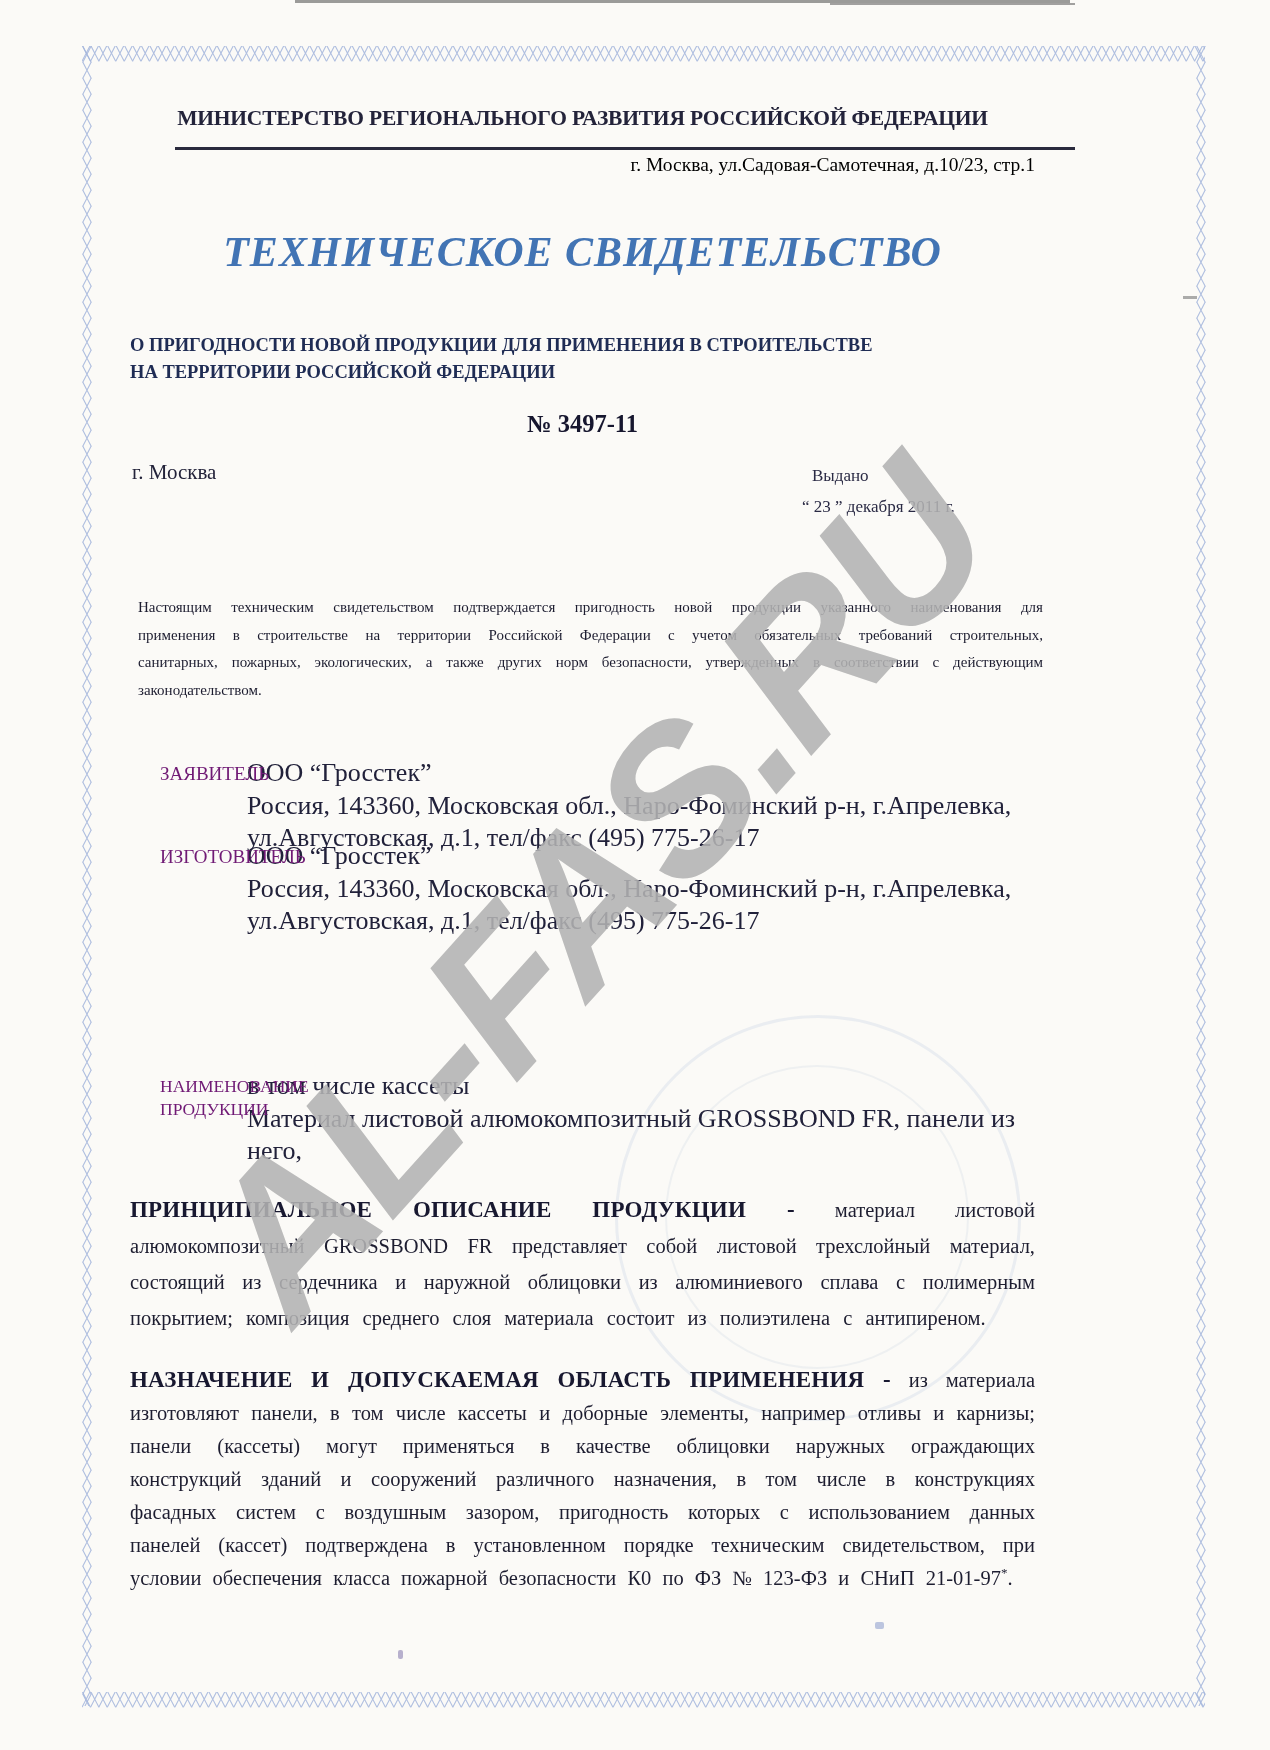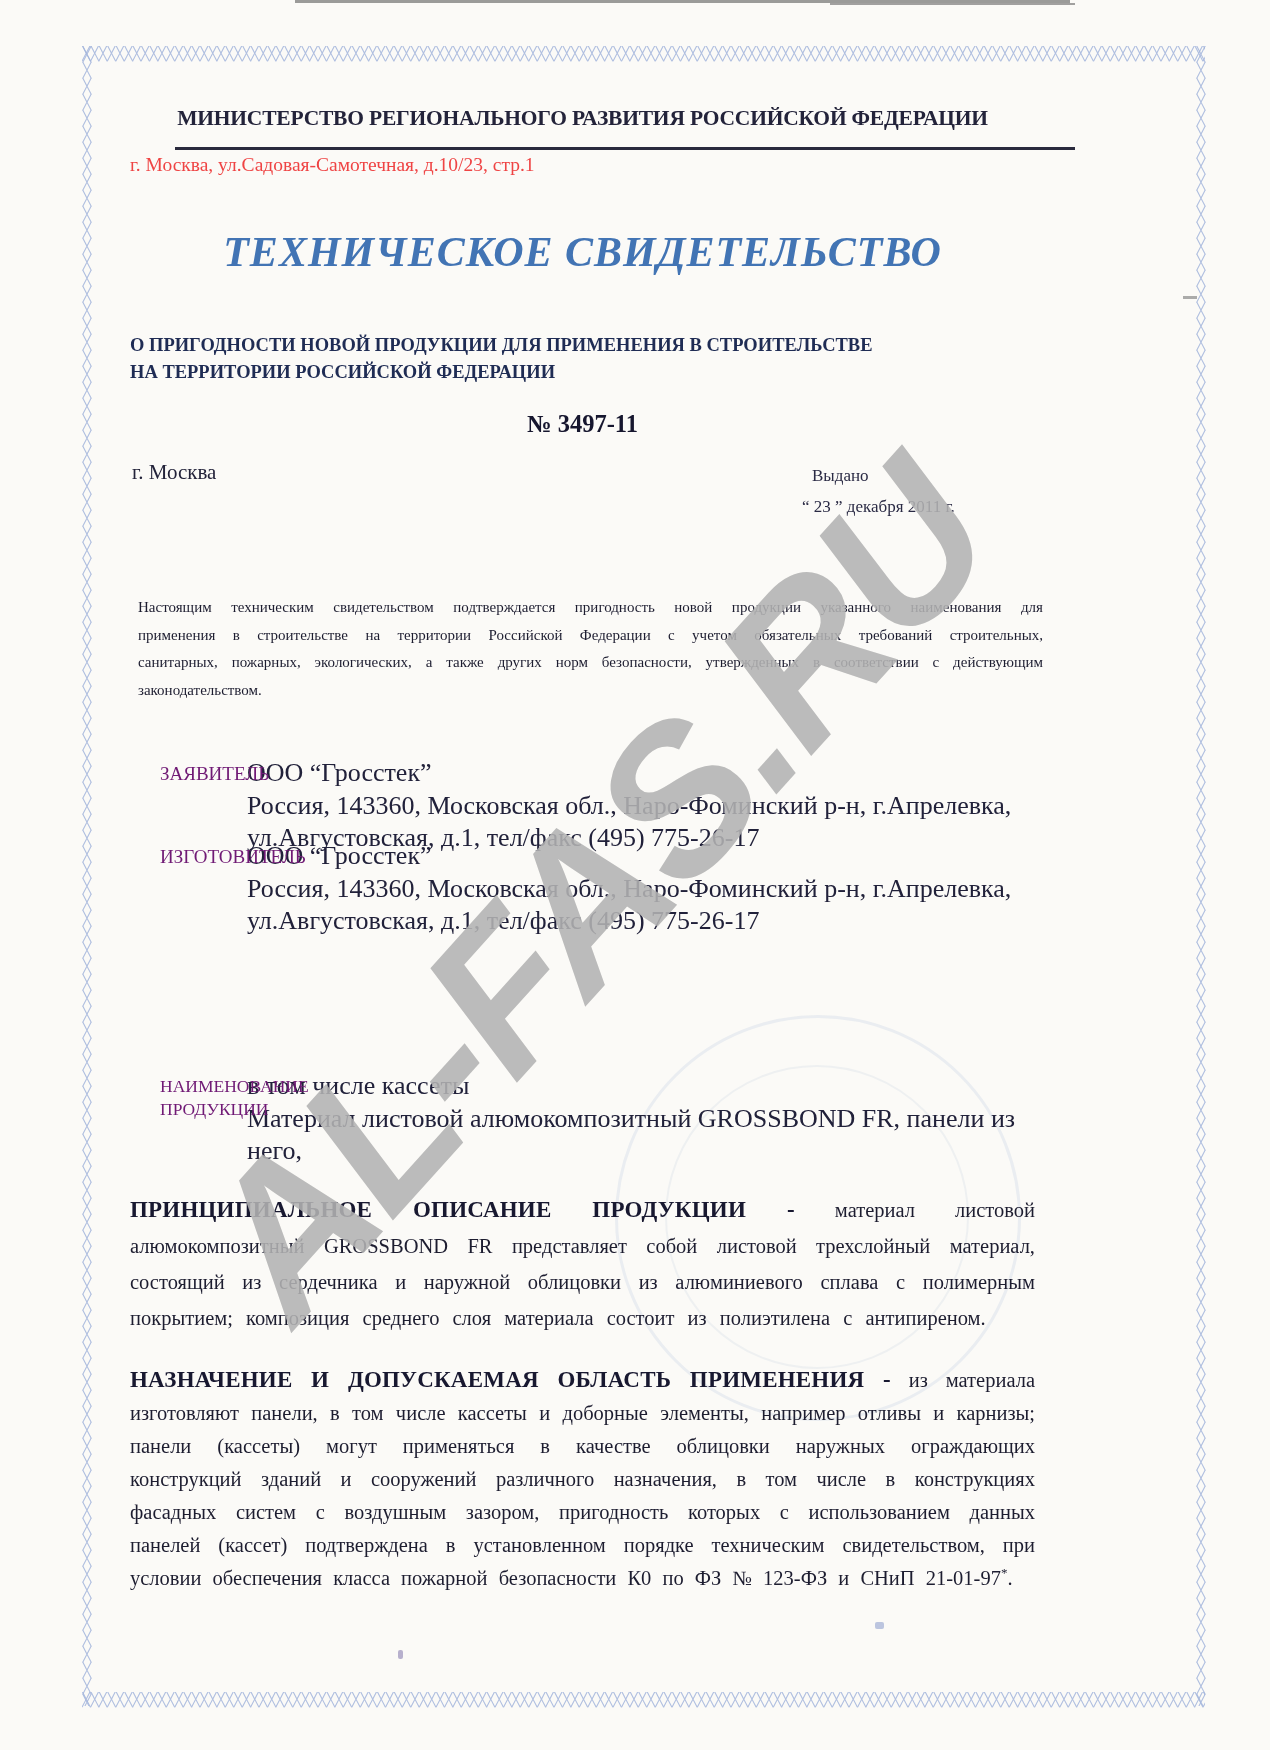--- a/index.html
+++ b/index.html
@@ -43,21 +43,21 @@
   
   .content{position:absolute;left:130px;top:0;width:905px;height:100%;z-index:2;}
   .abs{position:absolute;}
 
   .ministry{
     top:106px;left:0;width:905px;text-align:center;
     font-weight:700;font-size:21.5px;letter-spacing:-.2px;
     color:var(--ink,#23233a);
   }
   .header-rule{top:147px;left:45px;width:900px;height:3px;background:#2a2a3d;}
-  .address{top:154px;left:0;width:905px;text-align:left;font-size:19.5px;color:#ef4444;}
+  .address{top:154px;left:0;width:905px;text-align:right;font-size:19.5px;color:#000000;}
 
   .doc-title{
     top:228px;left:0;width:905px;text-align:center;margin:0;
     font-weight:700;font-size:42px;letter-spacing:1px;
     color:var(--title-blue,#4274b4);
     font-style:italic;
   }
   .doc-subtitle{
     top:332px;left:0;width:905px;text-align:left;
     font-weight:700;font-size:18.5px;line-height:27px;

